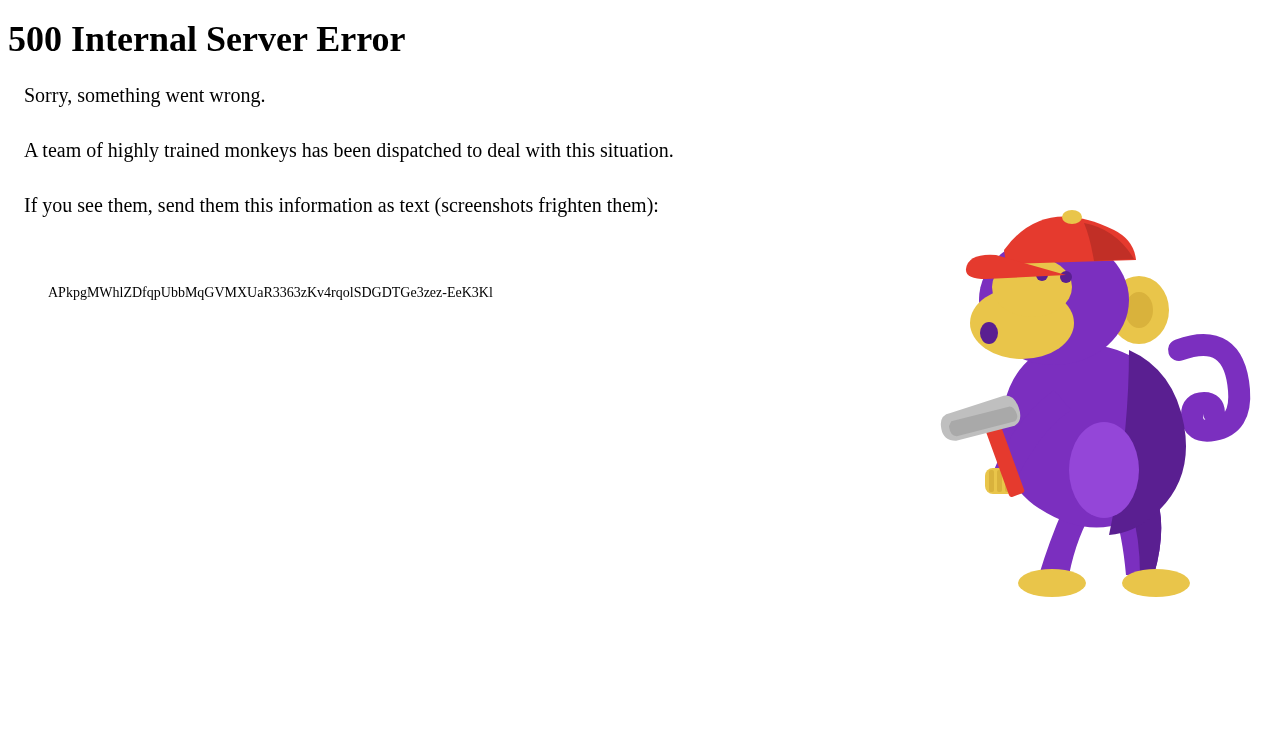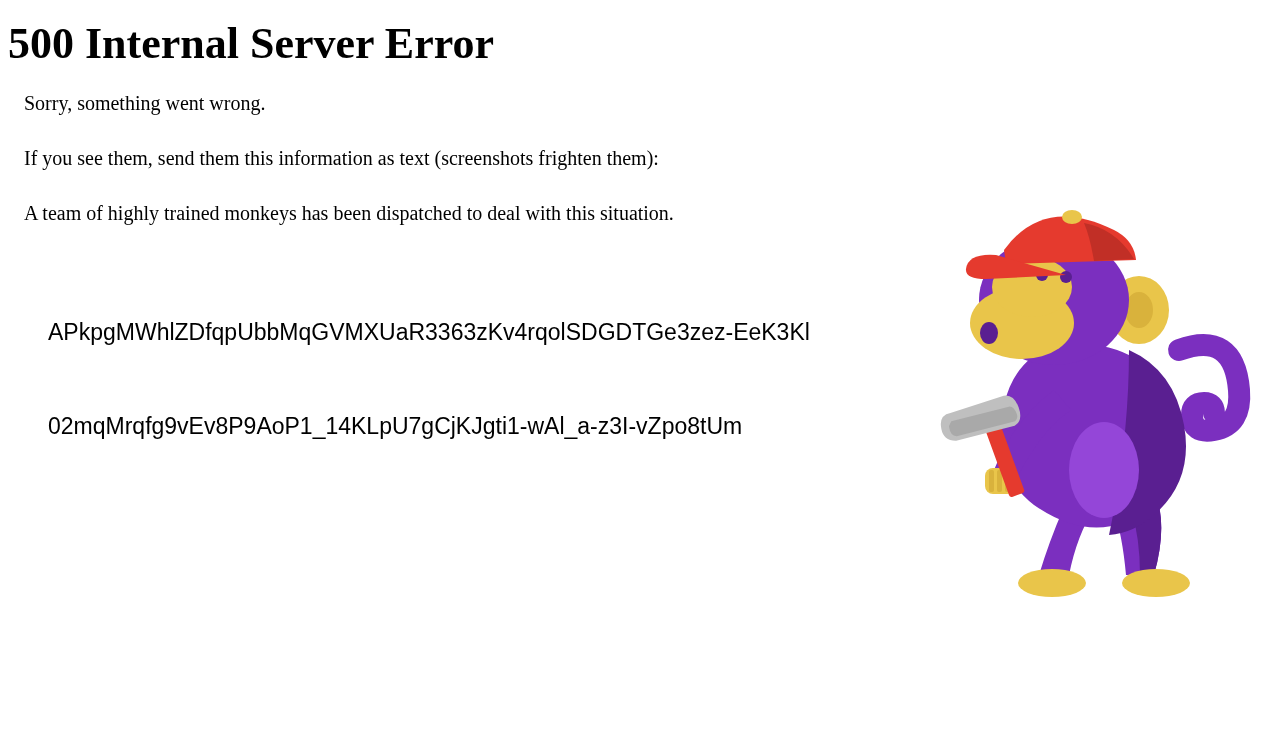--- a/index.html
+++ b/index.html
@@ -7,57 +7,56 @@
       font-family: "Times New Roman", Times, serif;
       background: #ffffff;
       color: #000000;
       width: 1276px;
       height: 752px;
       position: relative;
       overflow: hidden;
     }
     .content { padding: 8px 8px 8px 8px; }
     h1 {
-      font-size: 44px;
+      font-size: 36px;
       font-weight: bold;
       margin: 12px 0 22px 0;
       line-height: 1.1;
     }
     p {
       font-size: 20px;
       margin: 0 0 28px 16px;
       line-height: 1.35;
     }
     .code-block {
-      font-family: Liberation Sans, sans-serif;
-      font-size: 23px;
+      font-family: Liberation Serif, serif;
+      font-size: 14px;
       line-height: 1.35;
       margin-left: 40px;
       white-space: pre;
     }
     .monkey-wrap {
       position: absolute;
       right: 22px;
       top: 195px;
       width: 320px;
       height: 420px;
     }
     .monkey-wrap svg { width: 100%; height: 100%; }
   </style>
 </head>
 <body>
 
 <div class="content">
   <h1>500 Internal Server Error</h1>
   <p>Sorry, something went wrong.</p>
+  <p>A team of highly trained monkeys has been dispatched to deal with this situation.</p>
   <p>If you see them, send them this information as text (screenshots frighten them):</p>
-  <p>A team of highly trained monkeys has been dispatched to deal with this situation.</p>
   <div class="code-block">
     <div>APkpgMWhlZDfqpUbbMqGVMXUaR3363zKv4rqolSDGDTGe3zez-EeK3Kl</div>
-    <div>02mqMrqfg9vEv8P9AoP1_14KLpU7gCjKJgti1-wAl_a-z3I-vZpo8tUm</div>
   </div>
 </div>
 
 <div class="monkey-wrap" aria-label="Purple cartoon monkey wearing a red cap and holding a hammer">
   <svg viewBox="0 0 320 420">
 
     <path d="M245 155 q55 -20 60 40 q3 35 -25 40 q-22 4 -22 -15 q0 -12 12 -12 q10 0 10 10" fill="none" stroke="#7b2fbf" stroke-width="22" stroke-linecap="round"></path>
 
     <path d="M205 270 q35 40 15 110 l-28 0 q-5 -55 -20 -85 z" fill="#7b2fbf"></path>
     <path d="M205 270 q35 40 15 110 l-14 0 q0 -55 -20 -95 z" fill="#5a1f91"></path>

